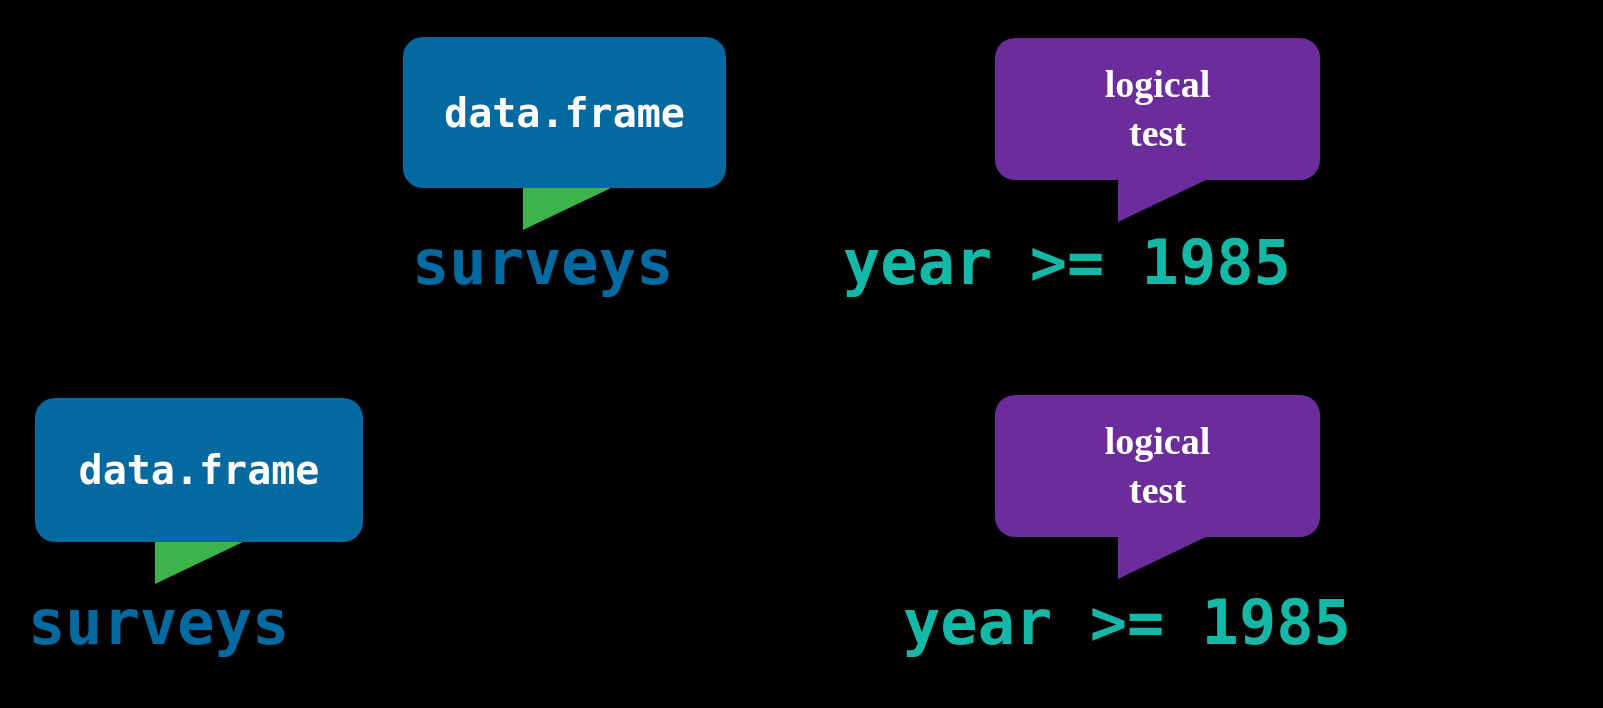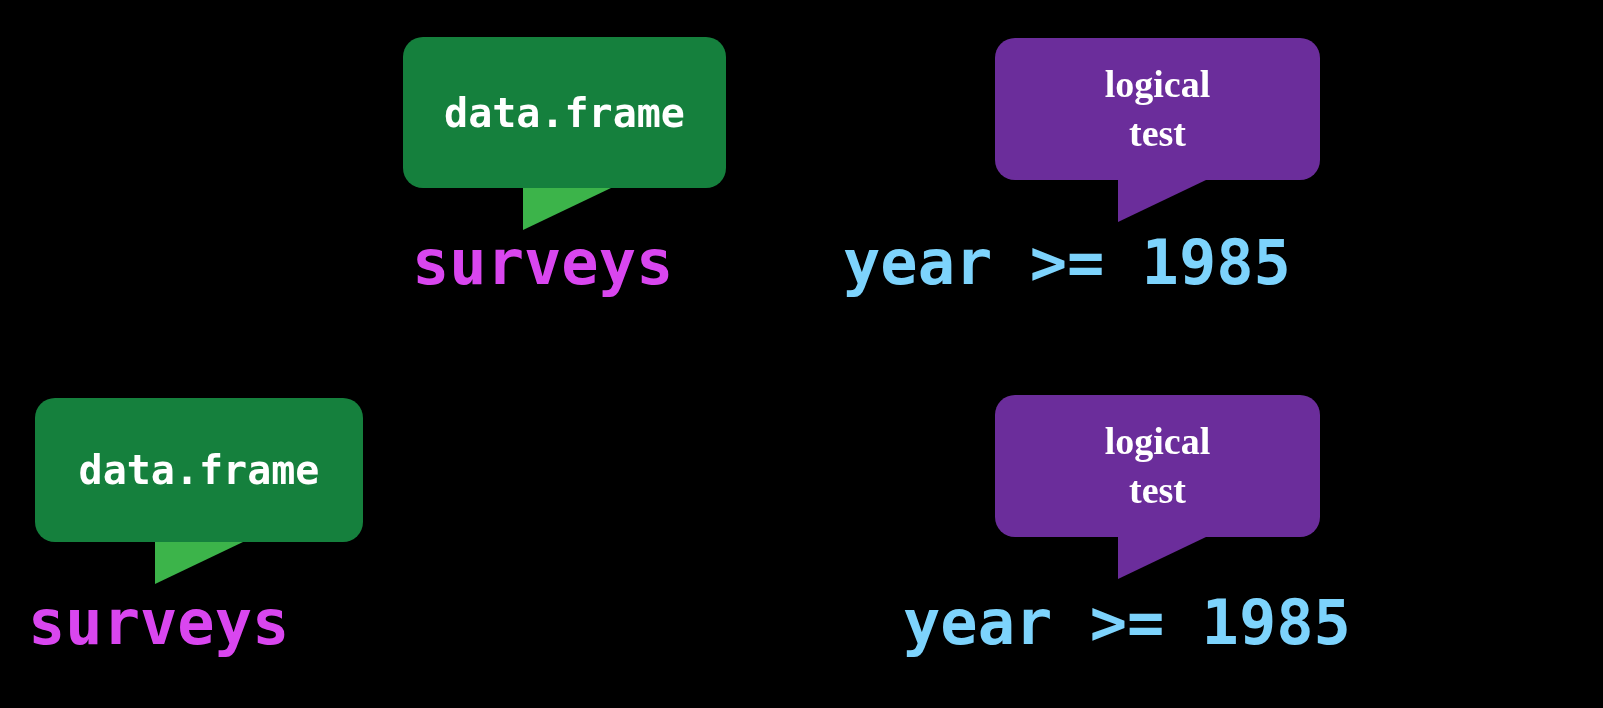--- a/index.html
+++ b/index.html
@@ -29,21 +29,21 @@
     align-items: center;
     justify-content: center;
     text-align: center;
     color: #ffffff;
     font-family: "DejaVu Sans Mono", monospace;
     font-weight: 700;
     letter-spacing: 0px;
     line-height: 1.30;
     white-space: pre;
   }
-  .callout.green { background: #15803d; }
+  .callout.green { background: #0369a1; }
   .callout.purple { background: #6b2d9b; font-family: Liberation Serif, serif; }
 
   
   .tail {
     position: absolute;
     width: 0;
     height: 0;
     border-style: solid;
   }
   .tail.green {
@@ -58,22 +58,22 @@
   }
 
   
   .code {
     position: absolute;
     font-family: "DejaVu Sans Mono", monospace;
     font-weight: 700;
     white-space: pre;
     line-height: 1;
   }
-  .code.green { color: #d946ef; }
-  .code.purple { color: #7dd3fc; }
+  .code.green { color: #0369a1; }
+  .code.purple { color: #14b8a6; }
 
   .bubble-line { display: block; }
 </style>
 </head>
 <body>
 
 <div id="canvas">
 
   <div class="callout green" style="left:403px; top:37px; width:323px; height:151px; font-size:40px;">
     <span class="bubble-line">data.frame</span>

